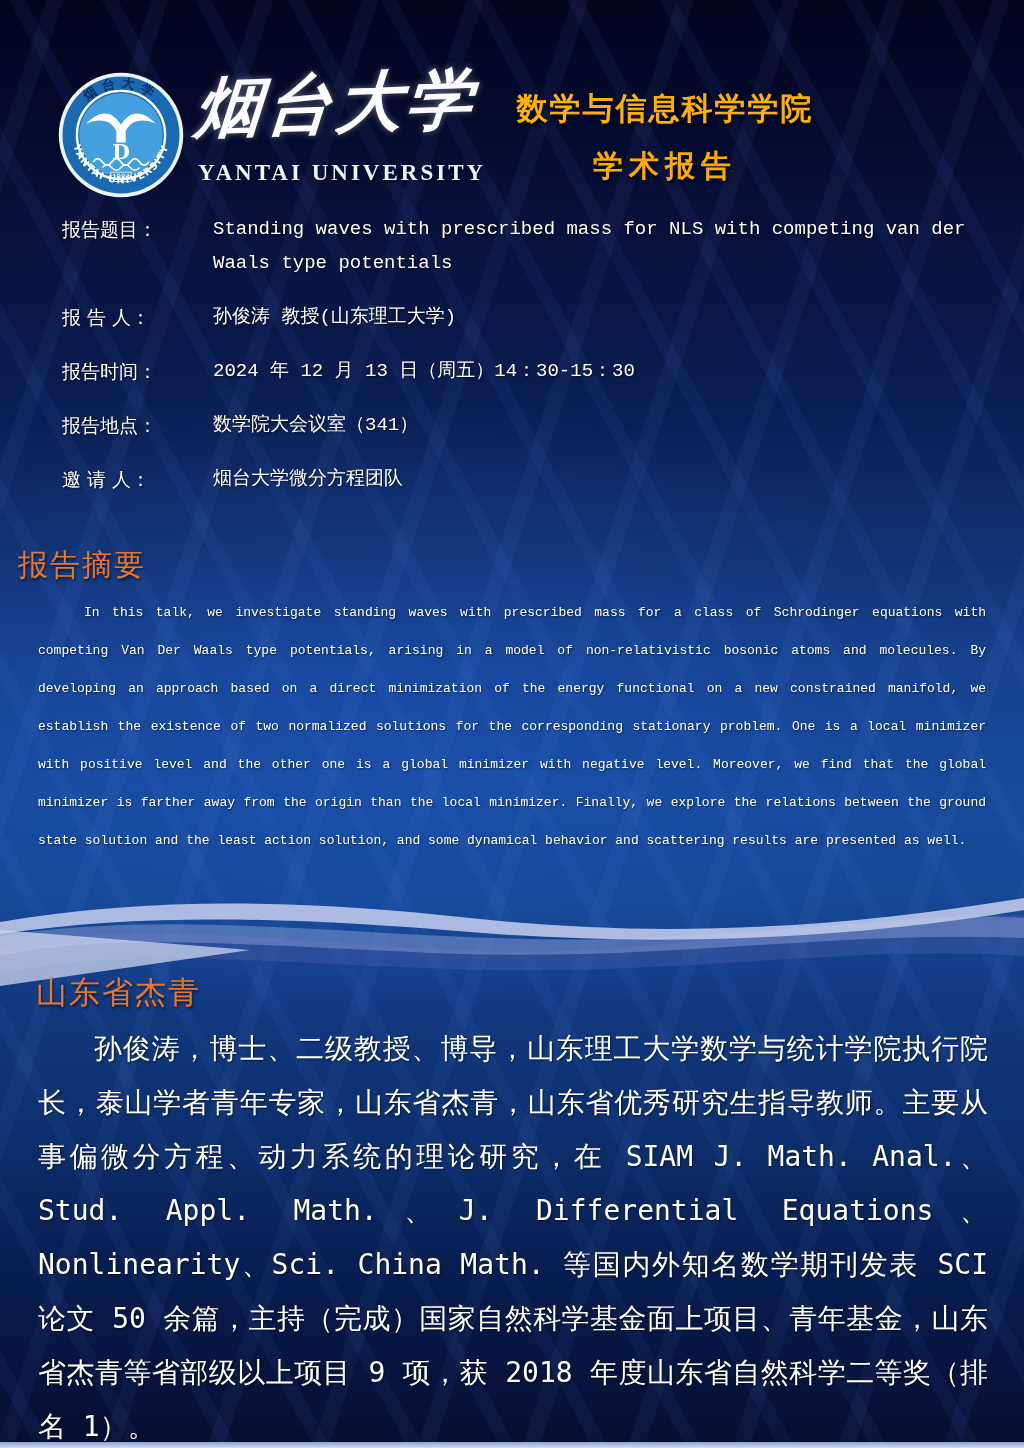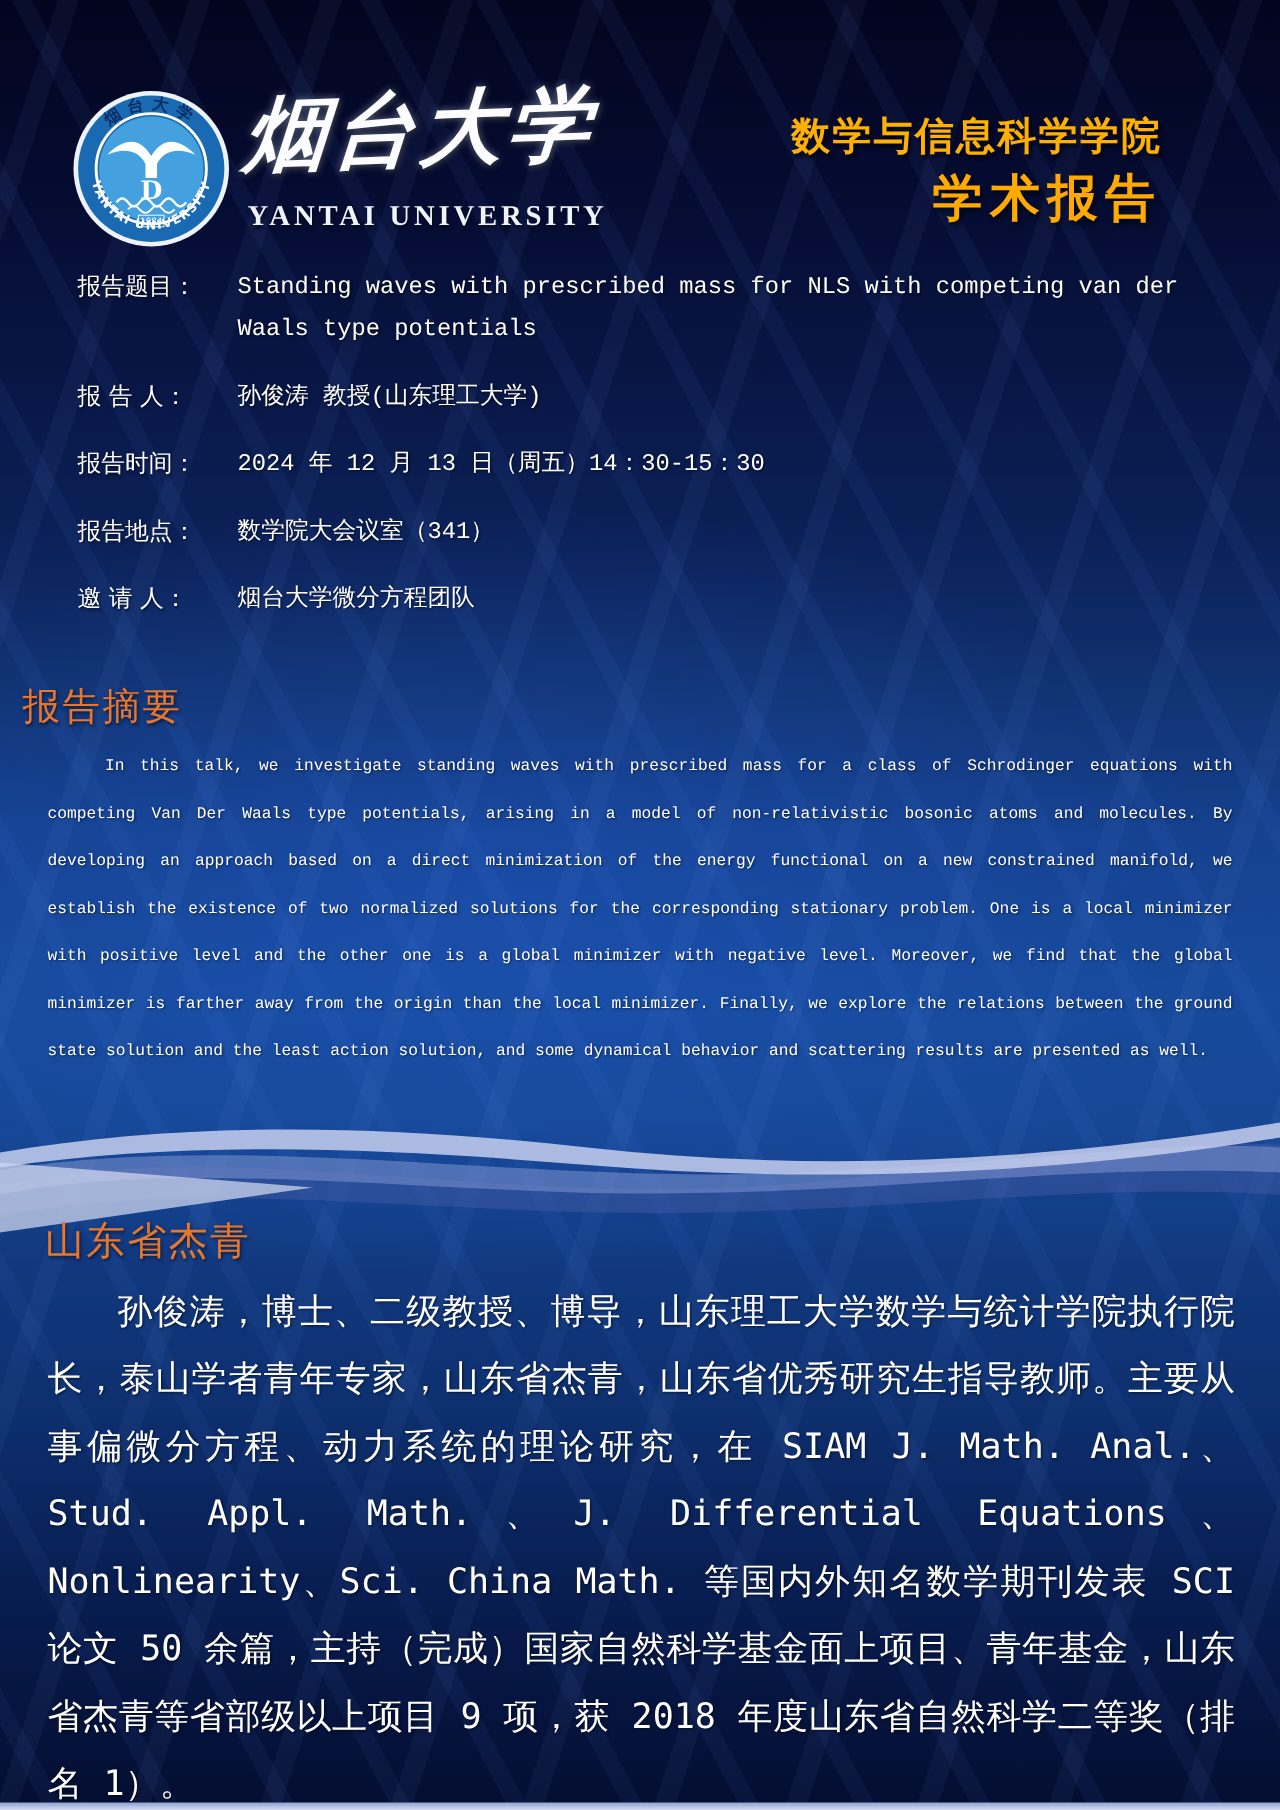--- a/index.html
+++ b/index.html
@@ -28,32 +28,32 @@
     letter-spacing:4px;line-height:1;
     text-shadow:0 0 7px rgba(220,235,255,.45), 2px 3px 4px rgba(0,0,0,.5);
     font-family:"DejaVu Serif",serif;font-style:italic;
   }
   .univ-en{
     position:absolute;left:198px;top:160px;
     font-family:"Liberation Serif","DejaVu Serif",serif;
     font-size:23px;font-weight:bold;color:#eef3fc;letter-spacing:3px;
     text-shadow:1px 2px 3px rgba(0,0,0,.6);
   }
-  .header-right{position:absolute;left:470px;top:88px;width:460px;text-align:right;}
+  .header-right{position:absolute;left:435px;top:88px;width:460px;text-align:center;}
   .college{
     font-size:31px;font-weight:bold;color:#ffb103;letter-spacing:2px;
     text-shadow:2px 3px 3px rgba(0,0,0,.65);
   }
   .report-type{
-    margin-top:1px;font-size:40px;font-weight:bold;color:#ffaa00;letter-spacing:6px;
+    margin-top:16px;font-size:30px;font-weight:bold;color:#ffaa00;letter-spacing:6px;
     text-shadow:2px 3px 4px rgba(0,0,0,.65);
   }
   
   .info{position:absolute;left:62px;top:212px;right:36px;}
-  .info-row{display:flex;align-items:flex-start;margin-bottom:20px;}
+  .info-row{display:flex;align-items:flex-start;margin-bottom:20px;gap:23px;}
   .info-label{
     flex:0 0 128px;color:#ffffff;font-size:19px;line-height:34px;white-space:nowrap;
     font-family:"DejaVu Sans","Liberation Sans",sans-serif;
     text-shadow:1px 1px 2px rgba(0,0,0,.6);
   }
   .info-value{
     color:#ffffff;font-size:19px;line-height:34px;max-width:800px;
     font-family:Liberation Mono, monospace;
     text-shadow:1px 1px 2px rgba(0,0,0,.6);
   }

